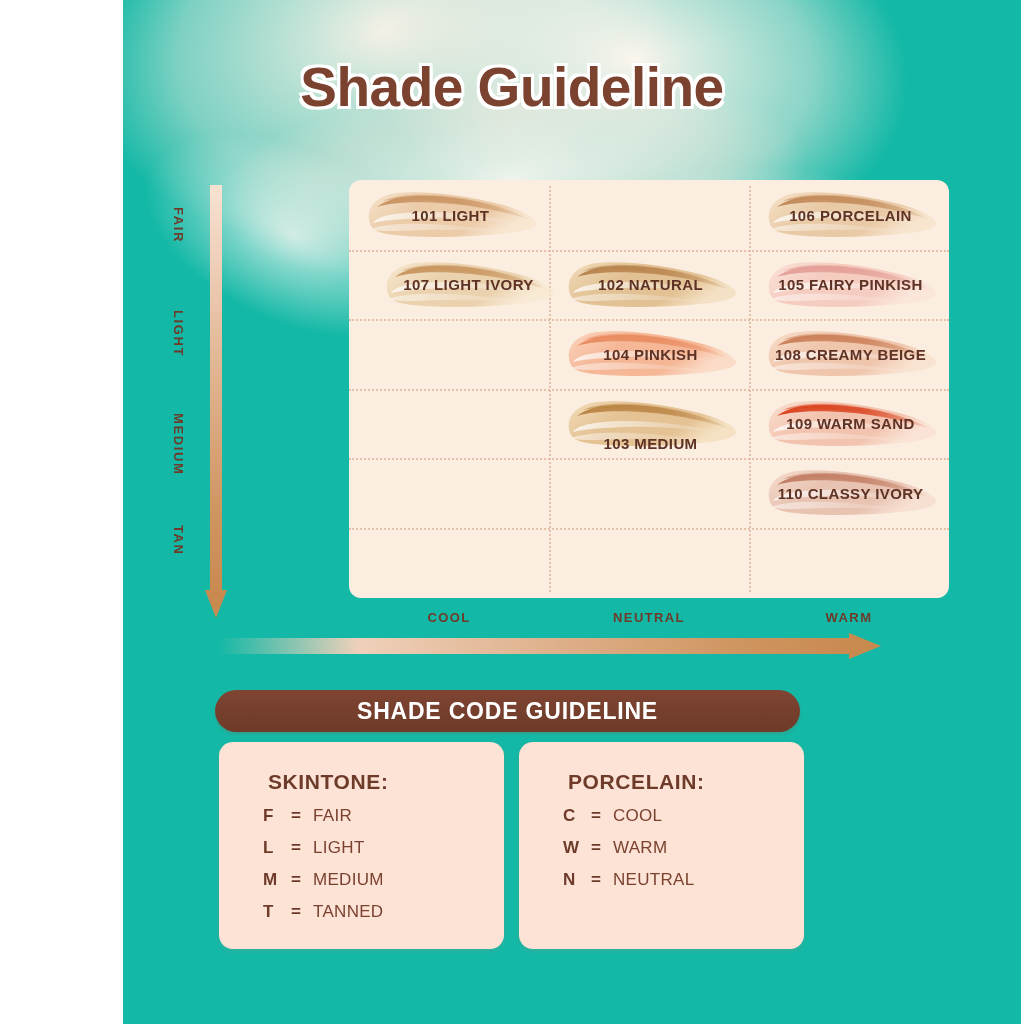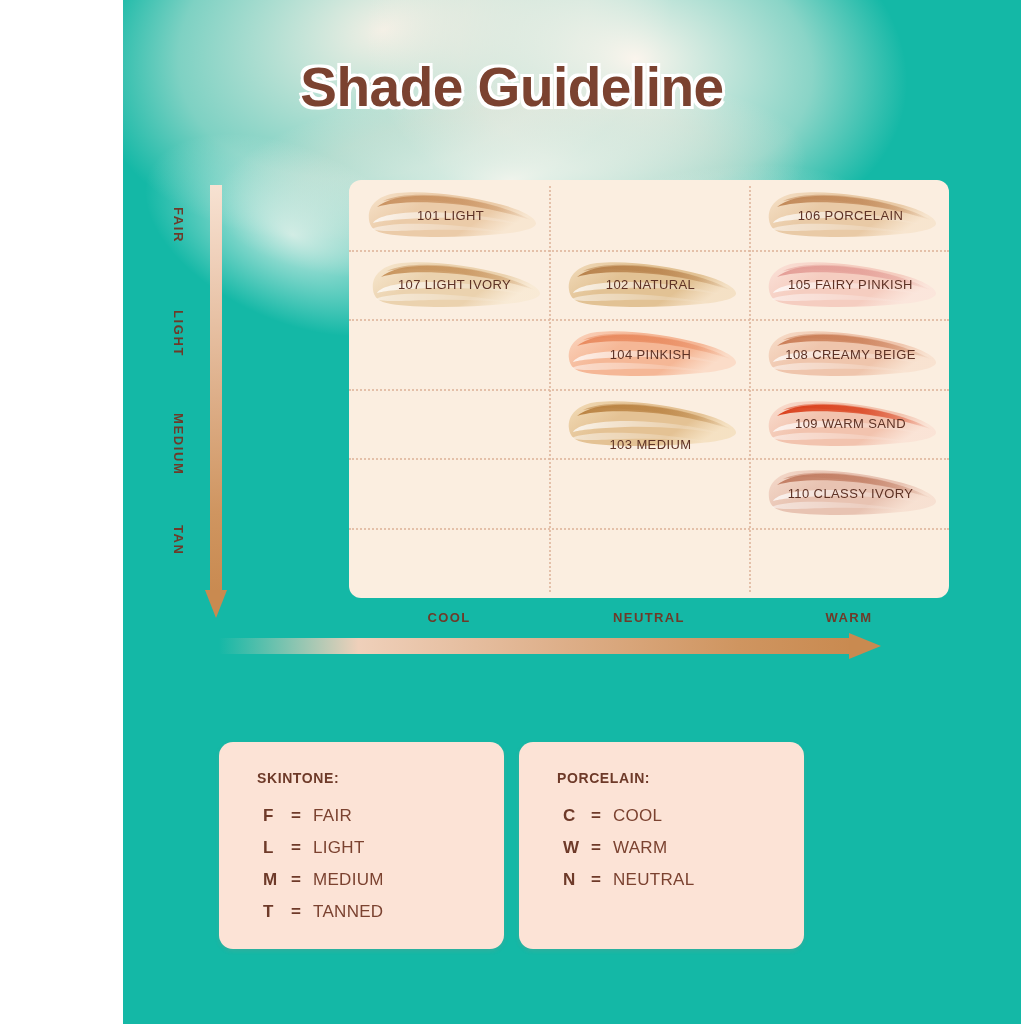--- a/index.html
+++ b/index.html
@@ -108,21 +108,21 @@
 
   
   .swatch {
     position:absolute;
     width:175px; height:56px;
     display:flex; align-items:center; justify-content:center;
   }
   .swatch .smear { position:absolute; left:0; top:0; width:175px; height:56px; }
   .swatch .lbl {
     position:relative;
-    font-size:13px; font-weight:normal;
+    font-size:15px; font-weight:bold;
     letter-spacing:.4px;
     color:#5E3225;
     white-space:nowrap;
     z-index:2;
   }
 
   
   .h-label {
     position:absolute; top:425px;
     font-size:13px; font-weight:bold;
@@ -164,22 +164,22 @@
   .card {
     position:absolute; top:742px;
     width:285px; height:207px;
     background:#FCE3D6;
     border-radius:14px;
     box-shadow:0 2px 4px rgba(190,140,120,.18);
   }
   #card-skintone { left:96px; }
   #card-undertone { left:396px; }
   .card h3 {
-    position:absolute; left:38px; top:28px;
-    font-size:14px; font-weight:bold;
+    position:absolute; left:49px; top:28px;
+    font-size:21px; font-weight:bold;
     letter-spacing:.6px;
     color:#6E3A29;
   }
   .rows { position:absolute; left:44px; top:64px; }
   .row { display:flex; align-items:baseline; height:32px; }
   .row .code {
     width:28px;
     font-size:17px; font-weight:bold;
     color:#6E3A29;
   }
@@ -280,21 +280,21 @@
     </linearGradient>
   </defs>
   <path d="M6,33 C4,18 16,8 34,6 C62,3 104,8 140,18 C158,23 172,30 173,36 C174,41 160,45 138,47 C98,51 48,51 24,47 C11,45 7,40 6,33 Z" fill="url(#bg1)"></path>
   <path d="M14,20 C26,9 56,6 92,11 C124,15 152,24 168,33 C150,27 120,20 90,17 C58,14 30,15 14,20 Z" fill="url(#sg1)"></path>
   <path d="M20,14 C36,6 70,6 104,12 C132,17 156,26 170,34 C152,28 126,21 98,17 C64,12 34,11 20,14 Z" fill="url(#sg1)" opacity="0.55"></path>
   <path d="M10,36 C14,29 34,25 62,25 C96,25 134,30 160,38 C132,33 96,30 62,31 C34,32 16,34 10,36 Z" fill="url(#hg1)"></path>
   <path d="M9,42 C16,38 38,36 66,37 C96,38 126,42 148,46 C120,43 90,42 62,43 C34,44 15,45 9,42 Z" fill="url(#hg1)" opacity="0.7"></path>
 </svg></div>
           <span class="lbl">106 PORCELAIN</span>
         </div>
-        <div class="swatch" style="left: 18px; top: 76.5px;">
+        <div class="swatch" style="left: 32px; top: 76.5px;">
           <div class="smear">
 <svg viewBox="0 0 175 56" width="175" height="56" preserveAspectRatio="none">
   <defs>
     <linearGradient id="bg2" x1="0" y1="0" x2="1" y2="0.4">
       <stop offset="0" stop-color="#F8E9D2"></stop>
       <stop offset="0.38" stop-color="#EBD2AE"></stop>
       <stop offset="0.78" stop-color="#EBD2AE"></stop>
       <stop offset="1" stop-color="#F8E9D2" stop-opacity="0.75"></stop>
     </linearGradient>
     <linearGradient id="sg2" x1="0" y1="0" x2="1" y2="0">
@@ -526,20 +526,23 @@
         <div class="h-label" style="left: 378px; width: 200px;">NEUTRAL</div>
         <div class="h-label" style="left: 578px; width: 200px;">WARM</div>
       </div>
 
     <div id="h-arrow">
       <div class="shaft"></div>
       <div class="head"></div>
     </div>
   </div>
 
+  <div id="banner">
+    <span class="txt">SHADE CODE GUIDELINE</span>
+  </div>
 
   <div class="card" id="card-skintone">
     <h3>SKINTONE:</h3>
     <div class="rows">
         <div class="row">
           <span class="code">F</span>
           <span class="eq">=</span>
           <span class="val">FAIR</span>
         </div>
         <div class="row">

